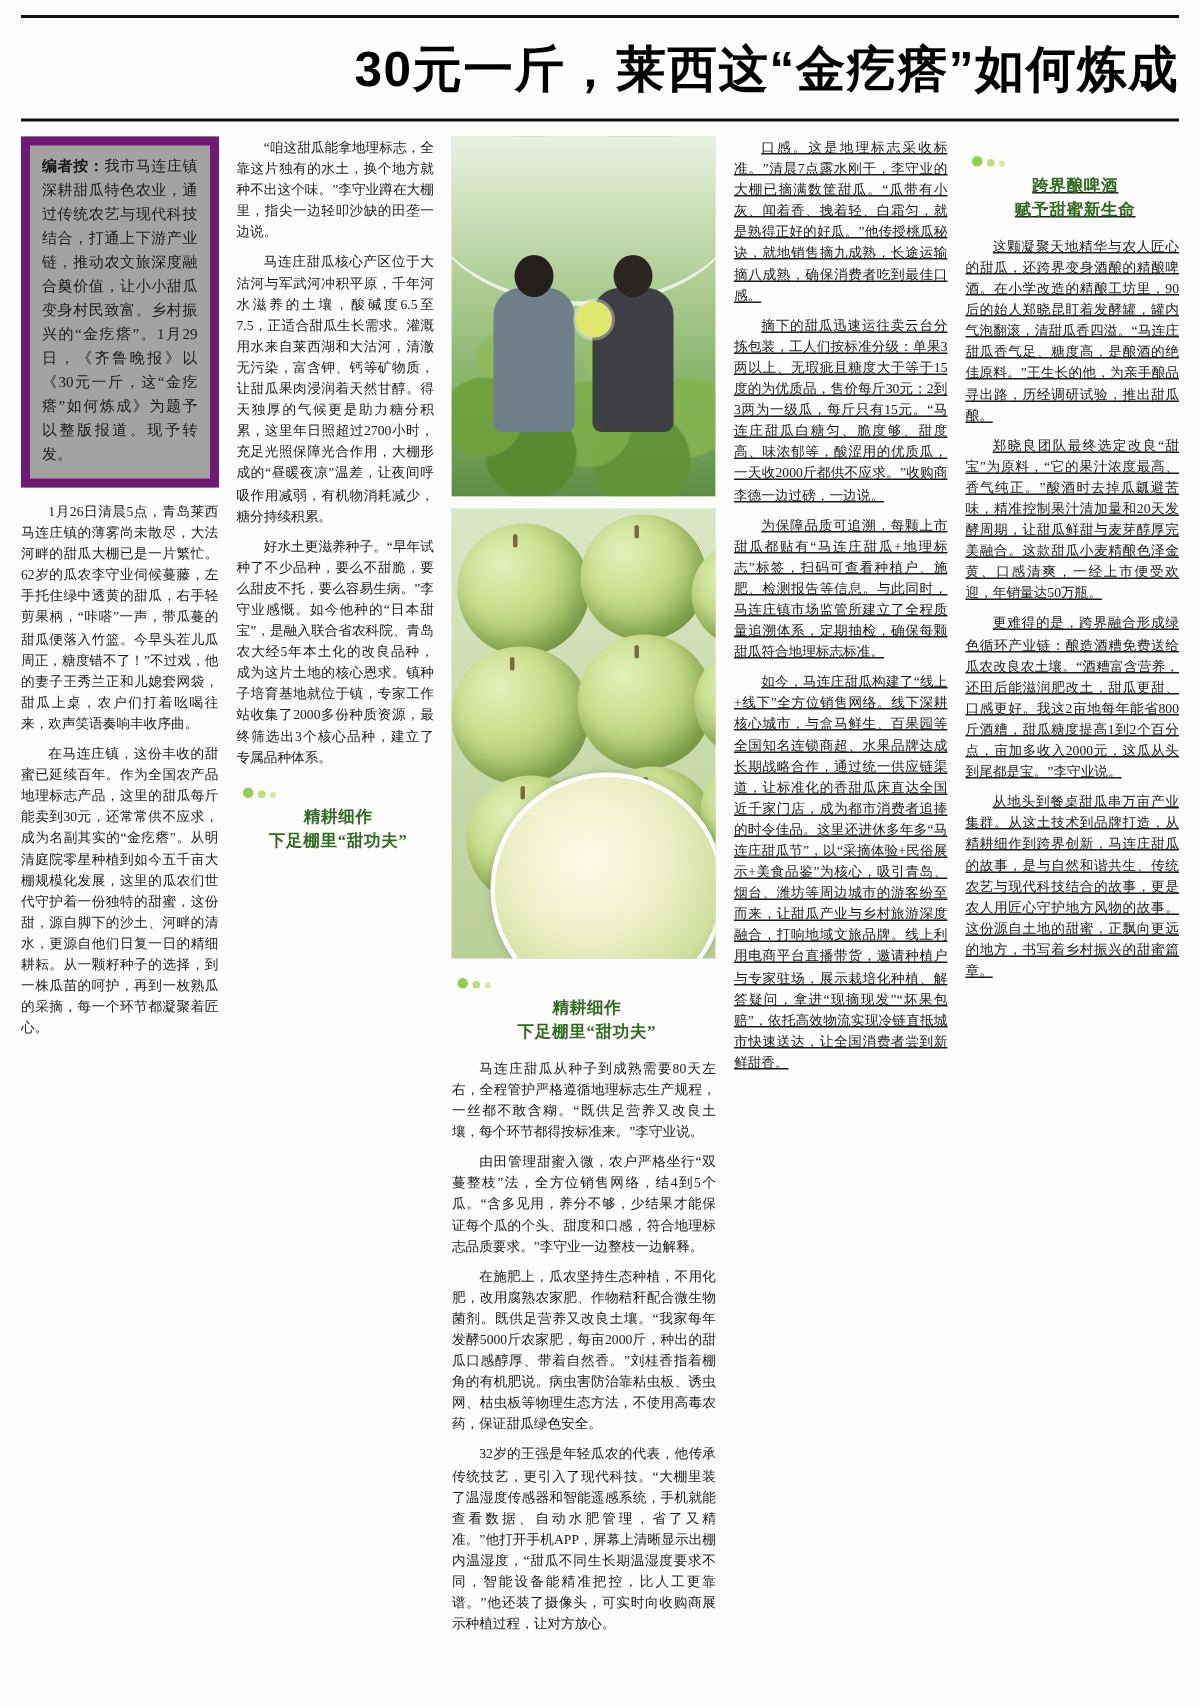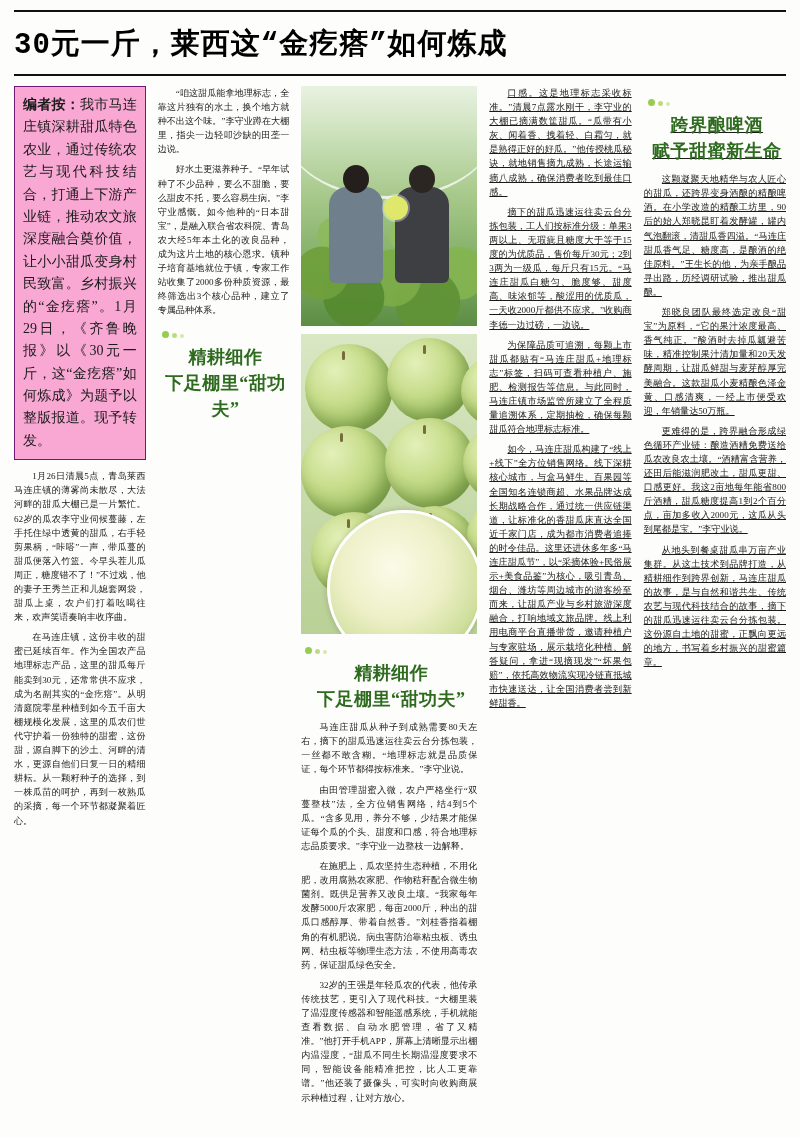--- a/index.html
+++ b/index.html
@@ -14,24 +14,24 @@
     position:relative;
     width:800px;height:1137px;
     box-sizing:border-box;
     padding:10px 14px 8px 14px;
     background:#fdfdfb;
   }
   .rule-top{
     height:2px;background:#111;margin:0 0 0 0;
   }
   .headline{
-    text-align:left;
-    font-family:Liberation Mono, monospace;
+    text-align:right;
+    font-family:Liberation Sans, sans-serif;
     font-weight:bold;
-    font-size:29px;
+    font-size:33px;
     letter-spacing:1px;
     padding:12px 0 10px 0;
     color:#000;
   }
   .rule-under{
     height:2px;background:#111;margin-bottom:10px;
   }
   .columns{
     display:flex;
     gap:12px;
@@ -43,24 +43,24 @@
     line-height:1.55;
     text-align:justify;
     color:#1a1a1a;
   }
   .col.mid{width:230px;}
   .col.wide{width:186px;text-decoration:underline;}
   .col p{margin:0 0 6px 0;text-indent:2em;}
 
   
   .editor-note{
-    border:1px solid #701a75;
-    background:#f9a8d4;
+    border:6px solid #701a75;
+    background:#a3a3a3;
     padding:7px 8px;
-    font-size:14px;
+    font-size:10px;
     line-height:1.6;
     text-align:justify;
     margin-bottom:9px;
     position:relative;
   }
   .editor-note .lead{font-weight:bold;}
   .editor-note:before{
     content:"";
     position:absolute;left:-4px;top:-4px;width:0;height:0;
   }
@@ -77,21 +77,21 @@
     margin-bottom:2px;
   }
   .sec .dots span{
     display:inline-block;width:7px;height:7px;border-radius:50%;
     background:#8cc63f;margin-right:3px;opacity:.9;
   }
   .sec .dots span:nth-child(2){width:5px;height:5px;background:#b5d86e;}
   .sec .dots span:nth-child(3){width:4px;height:4px;background:#cfe6a0;}
   .sec h3{
     margin:0;
-    font-size:18px;
+    font-size:11px;
     font-weight:bold;
     color:#2e6b1f;
     line-height:1.45;
     letter-spacing:.5px;
     font-family:"Liberation Serif", serif;
     text-align:center;
   }
 
   
   .photo{
@@ -182,20 +182,21 @@
         <span class="lead">编者按：</span><span>我市马连庄镇深耕甜瓜特色农业，通过传统农艺与现代科技结合，打通上下游产业链，推动农文旅深度融合奠价值，让小小甜瓜变身村民致富。乡村振兴的“金疙瘩”。1月29日，《齐鲁晚报》以《30元一斤，这“金疙瘩”如何炼成》为题予以整版报道。现予转发。</span>
       </div>
 
       <p>1月26日清晨5点，青岛莱西马连庄镇的薄雾尚未散尽，大法河畔的甜瓜大棚已是一片繁忙。62岁的瓜农李守业伺候蔓藤，左手托住绿中透黄的甜瓜，右手轻剪果柄，“咔嗒”一声，带瓜蔓的甜瓜便落入竹篮。今早头茬儿瓜周正，糖度错不了！”不过戏，他的妻子王秀兰正和儿媳套网袋，甜瓜上桌，农户们打着吆喝往来，欢声笑语奏响丰收序曲。</p>
       <p>在马连庄镇，这份丰收的甜蜜已延续百年。作为全国农产品地理标志产品，这里的甜瓜每斤能卖到30元，还常常供不应求，成为名副其实的“金疙瘩”。从明清庭院零星种植到如今五千亩大棚规模化发展，这里的瓜农们世代守护着一份独特的甜蜜，这份甜，源自脚下的沙土、河畔的清水，更源自他们日复一日的精细耕耘。从一颗籽种子的选择，到一株瓜苗的呵护，再到一枚熟瓜的采摘，每一个环节都凝聚着匠心。</p>
 
     </div>
 
     <div class="col">
       <p>“咱这甜瓜能拿地理标志，全靠这片独有的水土，换个地方就种不出这个味。”李守业蹲在大棚里，指尖一边轻叩沙缺的田垄一边说。</p>
+      <p>马连庄甜瓜核心产区位于大沽河与军武河冲积平原，千年河水滋养的土壤，酸碱度6.5至7.5，正适合甜瓜生长需求。灌溉用水来自莱西湖和大沽河，清澈无污染，富含钾、钙等矿物质，让甜瓜果肉浸润着天然甘醇。得天独厚的气候更是助力糖分积累，这里年日照超过2700小时，充足光照保障光合作用，大棚形成的“昼暖夜凉”温差，让夜间呼吸作用减弱，有机物消耗减少，糖分持续积累。</p>
       <p>好水土更滋养种子。“早年试种了不少品种，要么不甜脆，要么甜皮不托，要么容易生病。”李守业感慨。如今他种的“日本甜宝”，是融入联合省农科院、青岛农大经5年本土化的改良品种，成为这片土地的核心恩求。镇种子培育基地就位于镇，专家工作站收集了2000多份种质资源，最终筛选出3个核心品种，建立了专属品种体系。</p>
 
       <div class="sec">
         <span class="dots"><span></span><span></span><span></span></span>
         <h3>精耕细作</h3>
         <h3>下足棚里“甜功夫”</h3>
       </div>
     </div>
 
     <div class="col mid">
@@ -230,21 +231,21 @@
         </div>
         <div class="caption-round"></div>
       </div>
 
       <div class="sec">
         <span class="dots"><span></span><span></span><span></span></span>
         <h3>精耕细作</h3>
         <h3>下足棚里“甜功夫”</h3>
       </div>
 
-      <p>马连庄甜瓜从种子到成熟需要80天左右，摘下的甜瓜迅速运往卖云台分拣包装，一丝都不敢含糊。“地理标志就是品质保证，每个环节都得按标准来。”李守业说。</p>
+      <p>马连庄甜瓜从种子到成熟需要80天左右，全程管护严格遵循地理标志生产规程，一丝都不敢含糊。“既供足营养又改良土壤，每个环节都得按标准来。”李守业说。</p>
       <p>由田管理甜蜜入微，农户严格坐行“双蔓整枝”法，全方位销售网络，结4到5个瓜。“含多见用，养分不够，少结果才能保证每个瓜的个头、甜度和口感，符合地理标志品质要求。”李守业一边整枝一边解释。</p>
       <p>在施肥上，瓜农坚持生态种植，不用化肥，改用腐熟农家肥、作物秸秆配合微生物菌剂。既供足营养又改良土壤。“我家每年发酵5000斤农家肥，每亩2000斤，种出的甜瓜口感醇厚、带着自然香。”刘桂香指着棚角的有机肥说。病虫害防治靠粘虫板、诱虫网、枯虫板等物理生态方法，不使用高毒农药，保证甜瓜绿色安全。</p>
       <p>32岁的王强是年轻瓜农的代表，他传承传统技艺，更引入了现代科技。“大棚里装了温湿度传感器和智能遥感系统，手机就能查看数据、自动水肥管理，省了又精准。”他打开手机APP，屏幕上清晰显示出棚内温湿度，“甜瓜不同生长期温湿度要求不同，智能设备能精准把控，比人工更靠谱。”他还装了摄像头，可实时向收购商展示种植过程，让对方放心。</p>
 
     </div>
 
     <div class="col wide">
       <p>口感。这是地理标志采收标准。”清晨7点露水刚干，李守业的大棚已摘满数筐甜瓜。“瓜带有小灰、闻着香、拽着轻、白霜匀，就是熟得正好的好瓜。”他传授桃瓜秘诀，就地销售摘九成熟，长途运输摘八成熟，确保消费者吃到最佳口感。</p>
       <p>摘下的甜瓜迅速运往卖云台分拣包装，工人们按标准分级：单果3两以上、无瑕疵且糖度大于等于15度的为优质品，售价每斤30元；2到3两为一级瓜，每斤只有15元。“马连庄甜瓜白糖匀、脆度够、甜度高、味浓郁等，酸涩用的优质瓜，一天收2000斤都供不应求。”收购商李德一边过磅，一边说。</p>
       <p>为保障品质可追溯，每颗上市甜瓜都贴有“马连庄甜瓜+地理标志”标签，扫码可查看种植户、施肥、检测报告等信息。与此同时，马连庄镇市场监管所建立了全程质量追溯体系，定期抽检，确保每颗甜瓜符合地理标志标准。</p>
@@ -253,17 +254,17 @@
 
     <div class="col wide">
       <div class="sec">
         <span class="dots"><span></span><span></span><span></span></span>
         <h3>跨界酿啤酒</h3>
         <h3>赋予甜蜜新生命</h3>
       </div>
       <p>这颗凝聚天地精华与农人匠心的甜瓜，还跨界变身酒酿的精酿啤酒。在小学改造的精酿工坊里，90后的始人郑晓昆盯着发酵罐，罐内气泡翻滚，清甜瓜香四溢。“马连庄甜瓜香气足、糖度高，是酿酒的绝佳原料。”王生长的他，为亲手酿品寻出路，历经调研试验，推出甜瓜酿。</p>
       <p>郑晓良团队最终选定改良“甜宝”为原料，“它的果汁浓度最高、香气纯正。”酸酒时去掉瓜瓤避苦味，精准控制果汁清加量和20天发酵周期，让甜瓜鲜甜与麦芽醇厚完美融合。这款甜瓜小麦精酿色泽金黄、口感清爽，一经上市便受欢迎，年销量达50万瓶。</p>
       <p>更难得的是，跨界融合形成绿色循环产业链：酿造酒糟免费送给瓜农改良农土壤。“酒糟富含营养，还田后能滋润肥改土，甜瓜更甜、口感更好。我这2亩地每年能省800斤酒糟，甜瓜糖度提高1到2个百分点，亩加多收入2000元，这瓜从头到尾都是宝。”李守业说。</p>
-      <p>从地头到餐桌甜瓜串万亩产业集群。从这土技术到品牌打造，从精耕细作到跨界创新，马连庄甜瓜的故事，是与自然和谐共生、传统农艺与现代科技结合的故事，摘下的甜瓜迅速运往卖云台分拣包装。这份源自土地的甜蜜，正飘向更远的地方，书写着乡村振兴的甜蜜篇章。</p>
+      <p>从地头到餐桌甜瓜串万亩产业集群。从这土技术到品牌打造，从精耕细作到跨界创新，马连庄甜瓜的故事，是与自然和谐共生、传统农艺与现代科技结合的故事，更是农人用匠心守护地方风物的故事。这份源自土地的甜蜜，正飘向更远的地方，书写着乡村振兴的甜蜜篇章。</p>
     </div>
 
   </div>
 </div>
 
 </body></html>

